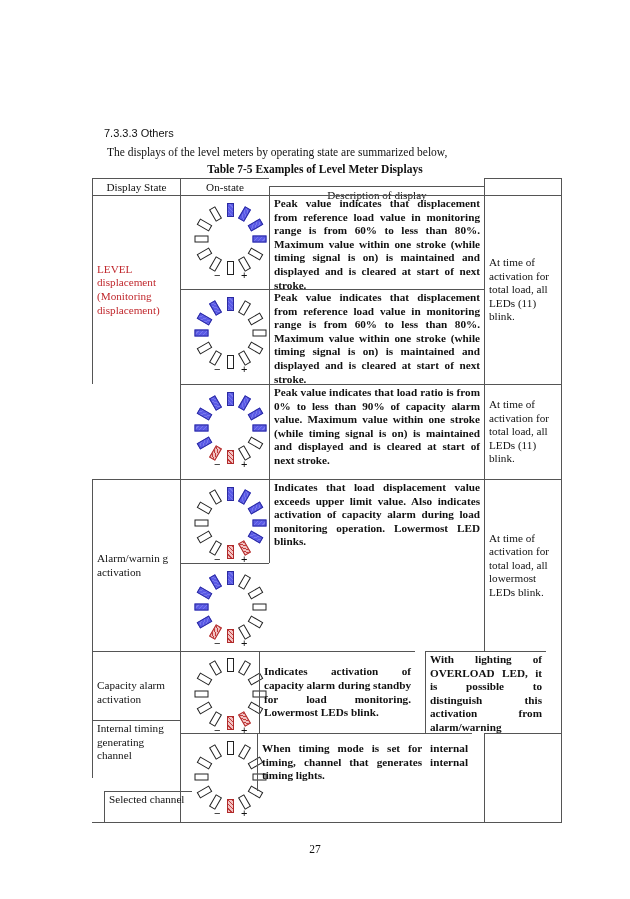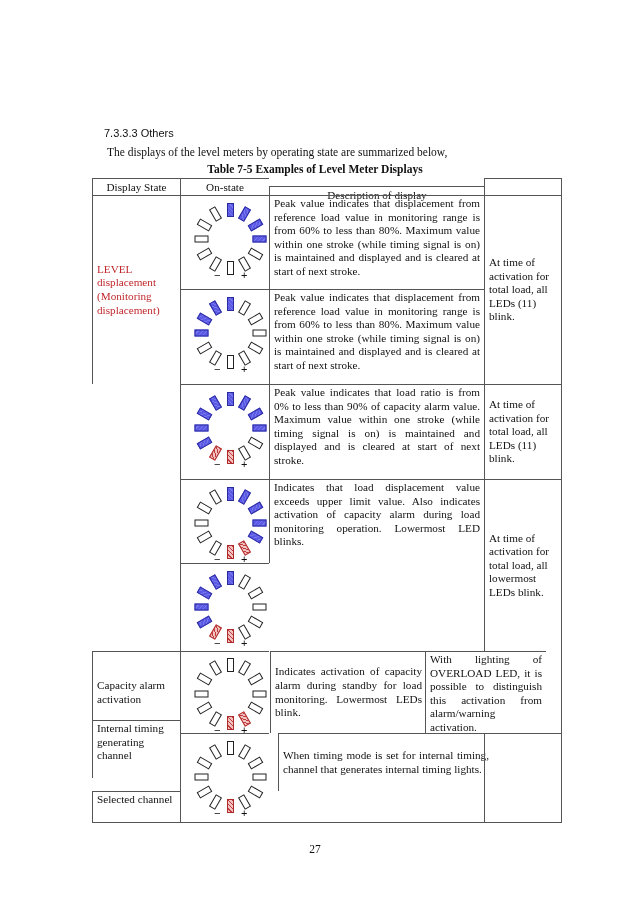--- a/index.html
+++ b/index.html
@@ -9,21 +9,21 @@
   .intro { position:absolute; left:107px; top:146px; font-family:"Liberation Serif",serif; font-size:11.5px; }
   .caption { position:absolute; left:0; width:630px; top:163px; text-align:center; font-family:"Liberation Serif",serif; font-size:11.5px; font-weight:bold; letter-spacing:0; }
   .pageno { position:absolute; left:0; width:630px; top:843px; text-align:center; font-family:"Liberation Serif",serif; font-size:11.5px; }
 
   .tbl { position:absolute; left:92px; top:178px; width:470px; height:644px; }
   .cell { position:absolute; box-sizing:border-box; border:1px solid #555; border-right:none; border-bottom:none;
           font-family:"Liberation Serif",serif; font-size:11.2px; line-height:13.6px; padding:1px 4px; overflow:hidden; }
   .frame-right { position:absolute; left:469px; top:0; width:1px; height:644px; background:#555; }
   .frame-bottom { position:absolute; left:0; top:644px; width:470px; height:1px; background:#555; }
   .hdr { text-align:center; padding-top:2px; }
-  .just { text-align:justify; text-align-last:left; }
+  .just { text-align:justify; text-align-last:left;font-weight:bold; }
   .red { color:#c0282d; }
   .vcenter { display:flex; align-items:center; }
   .meter { position:absolute; }
   .led { position:absolute; box-sizing:border-box; border:1px solid #222; background:#fff; }
   .led.blue { background:#5a5ae6; border-color:#2a2aa0;
      background-image:repeating-linear-gradient(45deg, rgba(255,255,255,0.18) 0 1px, transparent 1px 3px); }
   .led.red { background:#e89a9a; border-color:#b02a2a;
      background-image:repeating-linear-gradient(45deg, #c23b3b 0 1px, #f2c3c3 1px 3px); }
   .sign { position:absolute; font-family:"Liberation Sans",sans-serif; font-size:11px; line-height:11px; color:#111; }
 </style>
@@ -102,20 +102,23 @@
         <div class="led blue" style="width: 7px; height: 14px; left: 27px; top: 9.88526px; transform: rotate(330deg);"></div>
         <div class="sign" style="left: 29px; top: 73px;">−</div>
         <div class="sign" style="left: 56px; top: 73px;">+</div>
       </div>
     </div>
   <div class="cell just" style="left:177px;top:206px;width:215px;height:95px;">Peak value indicates that load ratio is from 0% to less than 90% of capacity alarm value. Maximum value within one stroke (while timing signal is on) is maintained and displayed and is cleared at start of next stroke.</div>
   <div class="cell vcenter" style="left:392px;top:206px;width:78px;height:95px;">
       <span>At time of activation for total load, all LEDs (11) blink.</span>
     </div>
 
+  <div class="cell vcenter" style="left:0;top:301px;width:88px;height:172px;">
+      <span>Alarm/warnin g activation</span>
+    </div>
   <div class="cell" style="left:88px;top:301px;width:89px;height:84px;">
       <div class="meter">
         <div class="led blue" style="width: 7px; height: 14px; left: 41.5px; top: 5.5px; transform: rotate(0deg);"></div>
         <div class="led blue" style="width: 7px; height: 14px; left: 56px; top: 9.38526px; transform: rotate(30deg);"></div>
         <div class="led blue" style="width: 7px; height: 14px; left: 66.6147px; top: 20px; transform: rotate(60deg);"></div>
         <div class="led blue" style="width: 7px; height: 14px; left: 70.5px; top: 34.5px; transform: rotate(90deg);"></div>
         <div class="led blue" style="width: 7px; height: 14px; left: 66.6147px; top: 49px; transform: rotate(120deg);"></div>
         <div class="led red" style="width: 7px; height: 14px; left: 56px; top: 59.6147px; transform: rotate(150deg);"></div>
         <div class="led red" style="width: 7px; height: 14px; left: 41.5px; top: 63.5px; transform: rotate(180deg);"></div>
         <div class="led" style="width: 7px; height: 14px; left: 27px; top: 59.6147px; transform: rotate(210deg);"></div>
@@ -164,21 +167,21 @@
         <div class="led red" style="width: 7px; height: 14px; left: 41.5px; top: 62.5px; transform: rotate(180deg);"></div>
         <div class="led" style="width: 7px; height: 14px; left: 27px; top: 58.6147px; transform: rotate(210deg);"></div>
         <div class="led" style="width: 7px; height: 14px; left: 16.3853px; top: 48px; transform: rotate(240deg);"></div>
         <div class="led" style="width: 7px; height: 14px; left: 12.5px; top: 33.5px; transform: rotate(270deg);"></div>
         <div class="led" style="width: 7px; height: 14px; left: 16.3853px; top: 19px; transform: rotate(300deg);"></div>
         <div class="led" style="width: 7px; height: 14px; left: 27px; top: 8.38526px; transform: rotate(330deg);"></div>
         <div class="sign" style="left: 29px; top: 71.5px;">−</div>
         <div class="sign" style="left: 56px; top: 71.5px;">+</div>
       </div>
     </div>
-  <div class="cell just vcenter" style="left:178px;top:473px;width:156px;height:82px;justify-content:flex-end;">
+  <div class="cell just vcenter" style="left:167px;top:473px;width:156px;height:82px;justify-content:flex-end;">
       <span>Indicates activation of capacity alarm during standby for load monitoring. Lowermost LEDs blink.</span>
     </div>
   <div class="cell just" style="left:333px;top:473px;width:121px;height:82px;">With lighting of OVERLOAD LED, it is possible to distinguish this activation from alarm/warning activation.</div>
 
   <div class="cell" style="left:0;top:542px;width:88px;height:58px;">Internal timing generating channel</div>
   <div class="cell" style="left:88px;top:555px;width:89px;height:89px;">
       <div class="meter">
         <div class="led" style="width: 7px; height: 14px; left: 41.5px; top: 6px; transform: rotate(0deg);"></div>
         <div class="led" style="width: 7px; height: 14px; left: 56px; top: 9.88526px; transform: rotate(30deg);"></div>
         <div class="led" style="width: 7px; height: 14px; left: 66.6147px; top: 20.5px; transform: rotate(60deg);"></div>
@@ -188,24 +191,24 @@
         <div class="led red" style="width: 7px; height: 14px; left: 41.5px; top: 64px; transform: rotate(180deg);"></div>
         <div class="led" style="width: 7px; height: 14px; left: 27px; top: 60.1147px; transform: rotate(210deg);"></div>
         <div class="led" style="width: 7px; height: 14px; left: 16.3853px; top: 49.5px; transform: rotate(240deg);"></div>
         <div class="led" style="width: 7px; height: 14px; left: 12.5px; top: 35px; transform: rotate(270deg);"></div>
         <div class="led" style="width: 7px; height: 14px; left: 16.3853px; top: 20.5px; transform: rotate(300deg);"></div>
         <div class="led" style="width: 7px; height: 14px; left: 27px; top: 9.88526px; transform: rotate(330deg);"></div>
         <div class="sign" style="left: 29px; top: 73px;">−</div>
         <div class="sign" style="left: 56px; top: 73px;">+</div>
       </div>
     </div>
-  <div class="cell just vcenter" style="left:186px;top:555px;width:215px;height:58px;">
+  <div class="cell just vcenter" style="left:165px;top:555px;width:215px;height:58px;">
       <span>When timing mode is set for internal timing, channel that generates internal timing lights.</span>
     </div>
   <div class="cell" style="left:392px;top:555px;width:78px;height:89px;"></div>
 
-  <div class="cell" style="left:0;top:613px;width:88px;height:31px;">Selected channel</div>
+  <div class="cell" style="left:12px;top:613px;width:88px;height:31px;">Selected channel</div>
 
   <div class="frame-right"></div>
   <div class="frame-bottom"></div>
 </div>
 
 <div class="pageno">27</div>
 
 </body></html>

